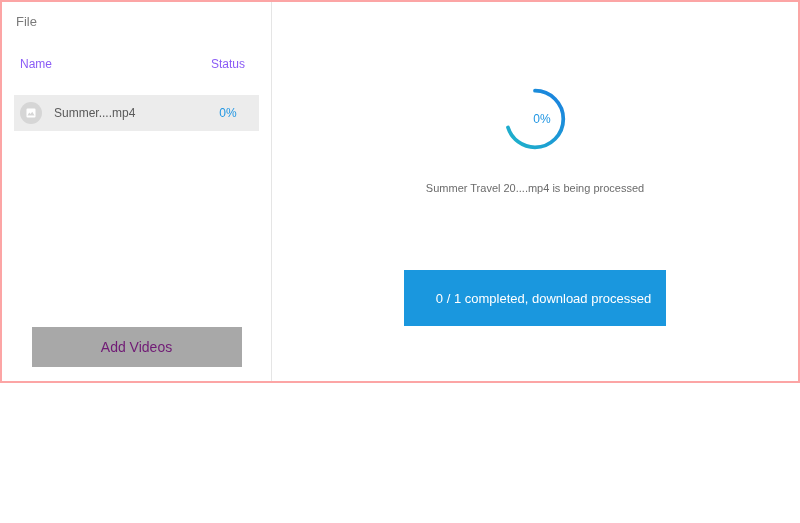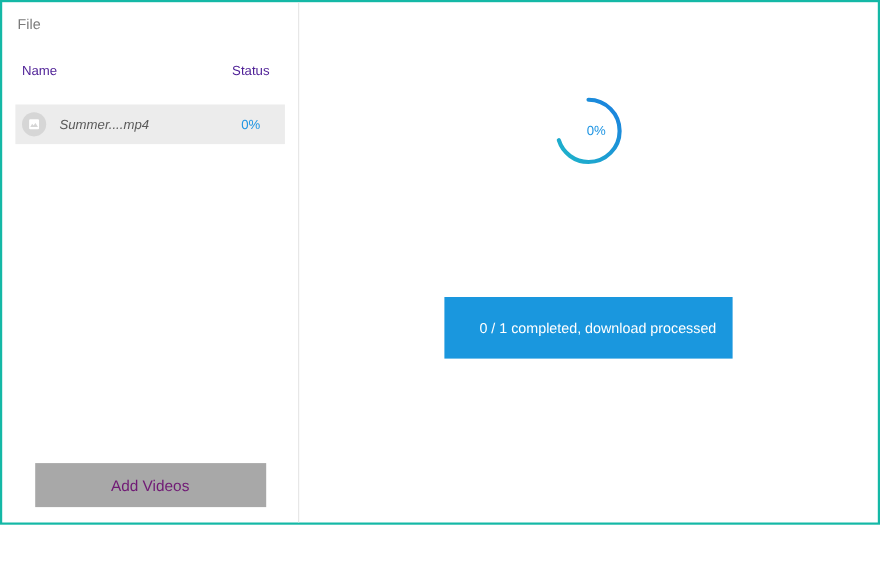--- a/index.html
+++ b/index.html
@@ -1,37 +1,37 @@
 <!DOCTYPE html>
 <html><head>
 <meta charset="utf-8">
 <style>
   * { box-sizing: border-box; margin: 0; padding: 0; }
   html, body { width: 800px; height: 523px; font-family: Arial, sans-serif; }
   .app {
-    width: 800px; height: 477px;
-    border: 2px solid #14b8a6;
+    width: 800px; height: 383px;
+    border: 2px solid #fca5a5;
     display: flex;
     background: #ffffff;
   }
   .sidebar {
     width: 270px;
     border-right: 1px solid #e5e5e5;
     display: flex;
     flex-direction: column;
     padding: 8px 12px 14px 12px;
   }
   .file-label {
     color: #7a7a7a;
     font-size: 13px;
     padding: 4px 0 22px 2px;
   }
   .col-headers {
     display: flex;
-    color: #4c1d95;
+    color: #8b5cf6;
     font-size: 12px;
     padding: 6px 6px 24px 6px;
   }
   .col-name { flex: 1; }
   .col-status { width: 50px; text-align: center; margin-left: 39px; }
   .file-row {
     display: flex;
     align-items: center;
     background: #ececec;
     padding: 7px 6px;
@@ -40,21 +40,21 @@
   }
   .file-icon {
     width: 22px; height: 22px;
     border-radius: 50%;
     background: #d6d6d6;
     display: flex; align-items: center; justify-content: center;
     margin-right: 12px;
     flex: 0 0 22px;
   }
   .file-icon svg { width: 12px; height: 12px; fill: #ffffff; }
-  .file-name { flex: 1; font-style: italic; }
+  .file-name { flex: 1; }
   .file-status { width: 50px; text-align: center; color: #2196e3; font-size: 12px; }
   .spacer { flex: 1; }
   .add-btn {
     background: #a8a8a8;
     color: #701a75;
     border: none;
     height: 40px;
     font-size: 14px;
     width: 210px;
     align-self: center;
@@ -137,15 +137,16 @@
               <stop offset="0%" stop-color="#1fb5c9"></stop>
               <stop offset="100%" stop-color="#1a7fe0"></stop>
             </linearGradient>
           </defs>
           <circle class="spinner-track" cx="35" cy="35" r="30"></circle>
           <circle class="spinner-arc" cx="35" cy="35" r="30" stroke-dasharray="132 188" stroke-dashoffset="0"></circle>
         </svg>
         <div class="spinner-pct">0%</div>
       </div>
     </div>
+    <div class="processing-text">Summer Travel 20....mp4 is being processed</div>
     <button class="download-btn">0 / 1 completed, download processed</button>
   </div>
 </div>
 
 </body></html>

